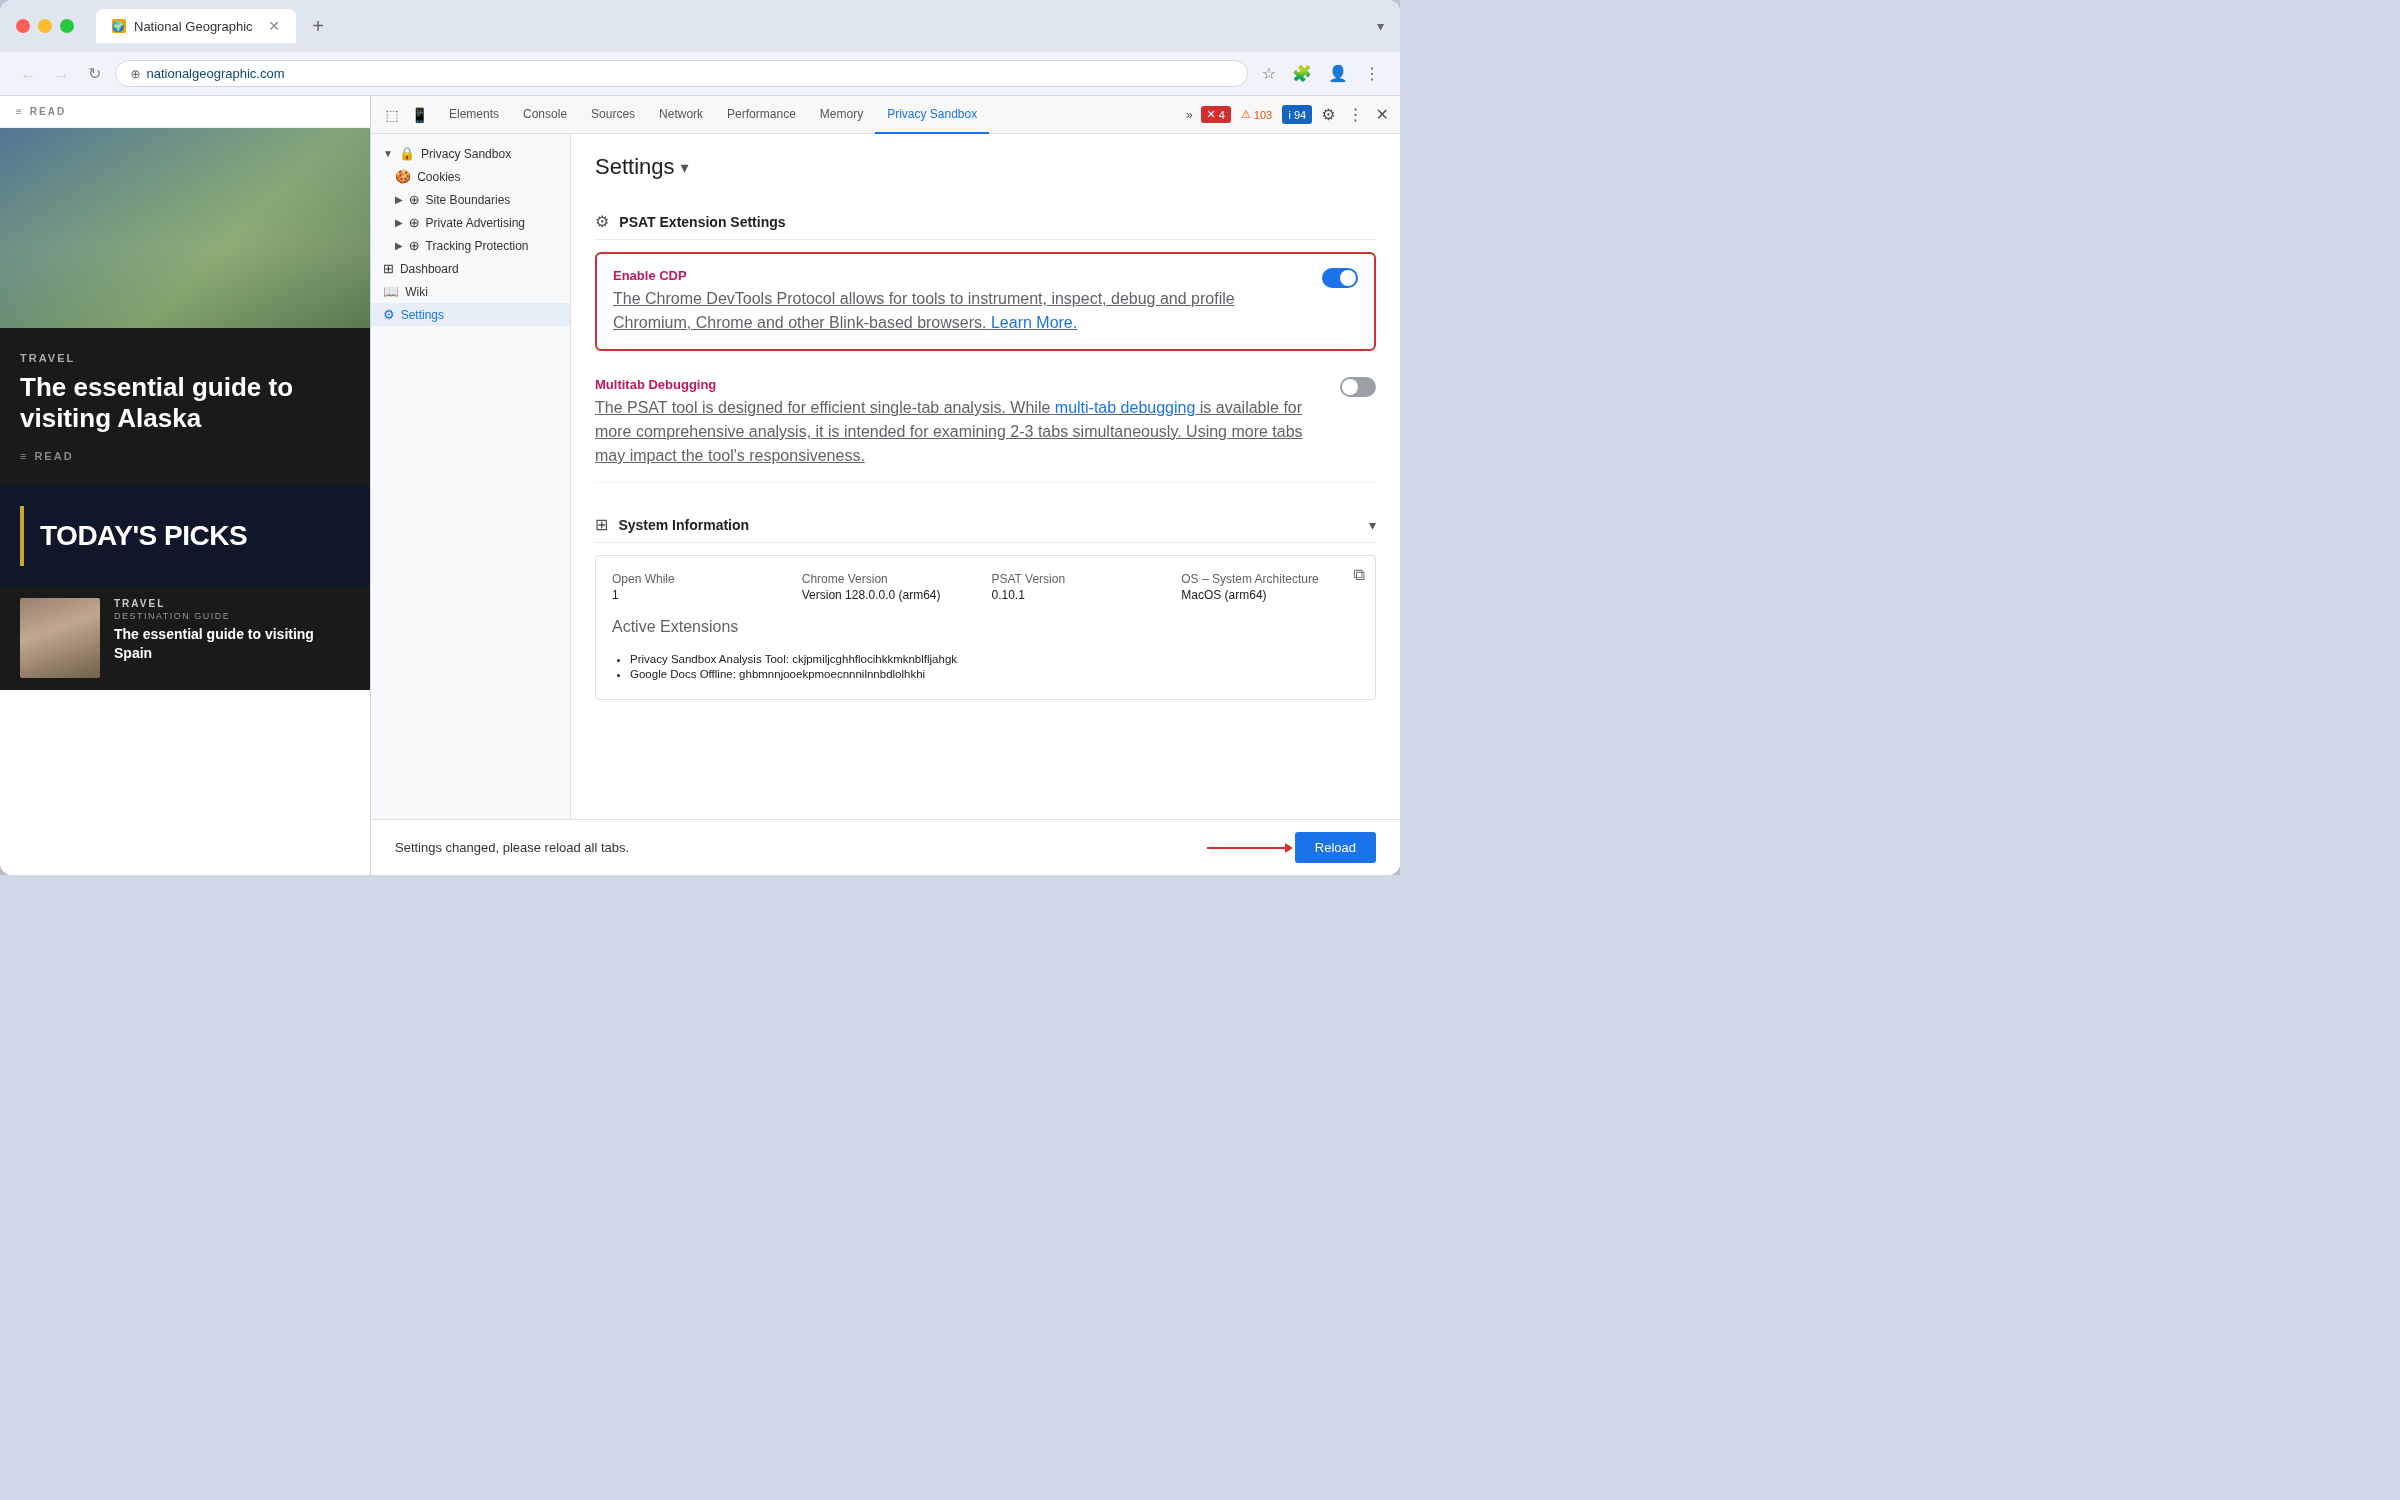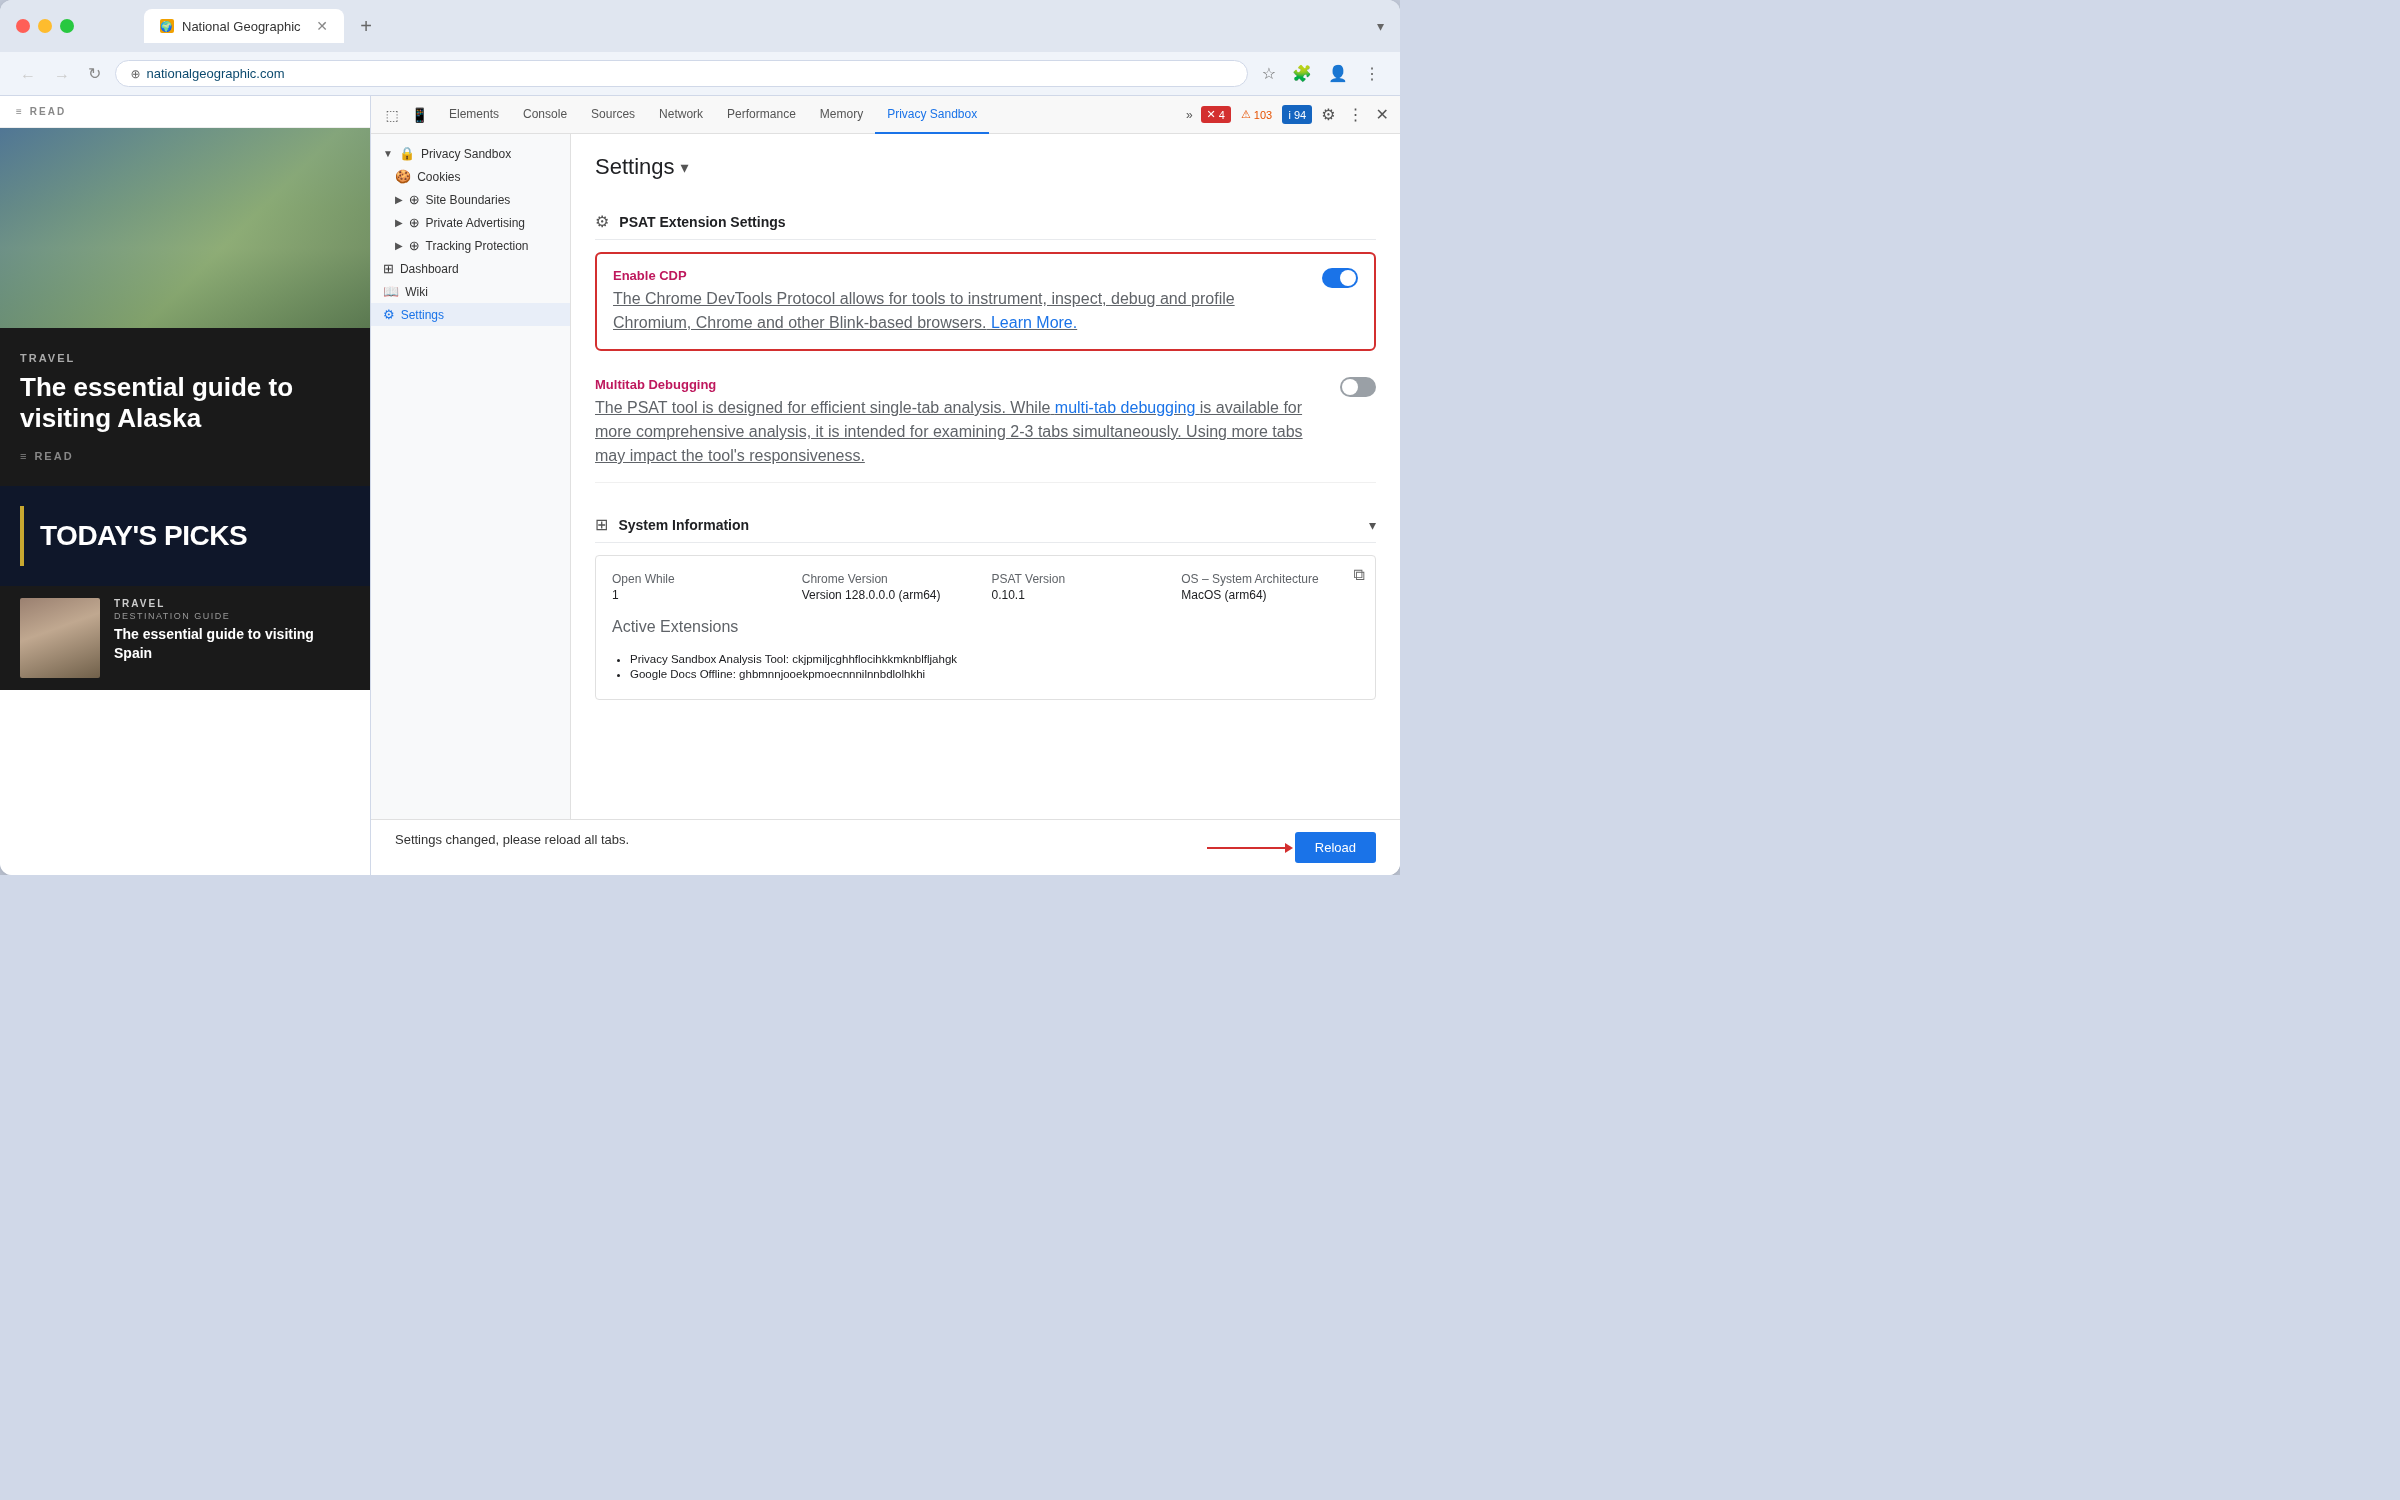--- a/index.html
+++ b/index.html
@@ -9,21 +9,21 @@
     .browser-window { width: 1400px; height: 875px; background: #e8edf5; border-radius: 12px; overflow: hidden; display: flex; flex-direction: column; box-shadow: 0 4px 30px rgba(0,0,0,0.4); }
 
     .title-bar { background: #e0e6f0; padding: 10px 16px; display: flex; align-items: center; gap: 10px; height: 52px; }
     .traffic-lights { display: flex; gap: 8px; align-items: center; }
     .traffic-light { width: 14px; height: 14px; border-radius: 50%; }
     .tl-red { background: #ff5f57; }
     .tl-yellow { background: #febc2e; }
     .tl-green { background: #28c840; }
 
     .tab-bar { display: flex; align-items: center; margin-left: 12px; }
-    .tab { background: #fff; border-radius: 8px 8px 0 0; padding: 16px 16px; display: flex; align-items: center; gap: 8px; font-size: 13px; color: #333; height: 34px; min-width: 200px; margin-left: 48px; }
+    .tab { background: #fff; border-radius: 8px 8px 0 0; padding: 16px 16px; display: flex; align-items: center; gap: 8px; font-size: 13px; color: #333; height: 34px; min-width: 200px; }
     .tab-favicon { width: 14px; height: 14px; background: #f0a000; border-radius: 2px; display: flex; align-items: center; justify-content: center; }
     .tab-favicon::after { content: '🌍'; font-size: 10px; }
     .tab-close { margin-left: auto; color: #888; font-size: 14px; cursor: pointer; }
     .tab-new { margin-left: 8px; color: #666; font-size: 20px; cursor: pointer; width: 28px; height: 28px; display: flex; align-items: center; justify-content: center; border-radius: 50%; }
 
     .nav-bar { background: #f0f4fa; padding: 6px 16px; display: flex; align-items: center; gap: 10px; height: 44px; border-bottom: 1px solid #d0d8e8; }
     .nav-btn { color: #888; font-size: 16px; cursor: pointer; padding: 4px; border-radius: 4px; background: none; border: none; }
     .nav-btn.disabled { color: #ccc; cursor: default; }
     .address-bar { flex: 1; background: #fff; border: 1px solid #d0d8e8; border-radius: 20px; padding: 5px 14px; font-size: 13px; color: #333; display: flex; align-items: center; gap: 6px; }
     .address-lock { color: #666; font-size: 12px; }
@@ -115,21 +115,21 @@
     .system-info-card { background: #fff; border: 1px solid #e0e0e0; border-radius: 4px; padding: 16px; margin-top: 8px; position: relative; }
     .copy-icon { position: absolute; top: 10px; right: 10px; color: #666; cursor: pointer; font-size: 16px; }
     .sys-grid { display: grid; grid-template-columns: repeat(4, 1fr); gap: 12px; margin-bottom: 16px; }
     .sys-item-label { font-size: 12px; color: #5f6368; margin-bottom: 2px; }
     .sys-item-value { font-size: 12px; color: #202124; font-weight: 500; }
     .active-ext-label { font-size: 16px; color: #5f6368; margin-bottom: 17px; }
     .ext-list { list-style: disc; padding-left: 18px; }
     .ext-item { font-size: 11.5px; color: #202124; margin-bottom: 3px; }
 
     
-    .devtools-footer { background: #fff; border-top: 1px solid #e0e0e0; padding: 12px 24px; display: flex; align-items: flex-start; justify-content: space-between; height: 56px; }
+    .devtools-footer { background: #fff; border-top: 1px solid #e0e0e0; padding: 12px 24px; display: flex; align-items: center; justify-content: space-between; height: 56px; }
     .footer-msg { font-size: 13px; color: #333; }
     .footer-arrow { display: flex; align-items: center; gap: 8px; }
     .arrow-line { width: 80px; height: 2px; background: #d32f2f; position: relative; }
     .arrow-line::after { content: ''; position: absolute; right: -6px; top: -4px; border-left: 8px solid #d32f2f; border-top: 5px solid transparent; border-bottom: 5px solid transparent; }
     .reload-btn { background: #1a73e8; color: #fff; border: none; border-radius: 3px; padding: 8px 20px; font-size: 13px; font-weight: 500; cursor: pointer; }
   </style>
 </head>
 <body>
 
 <div class="browser-window">

